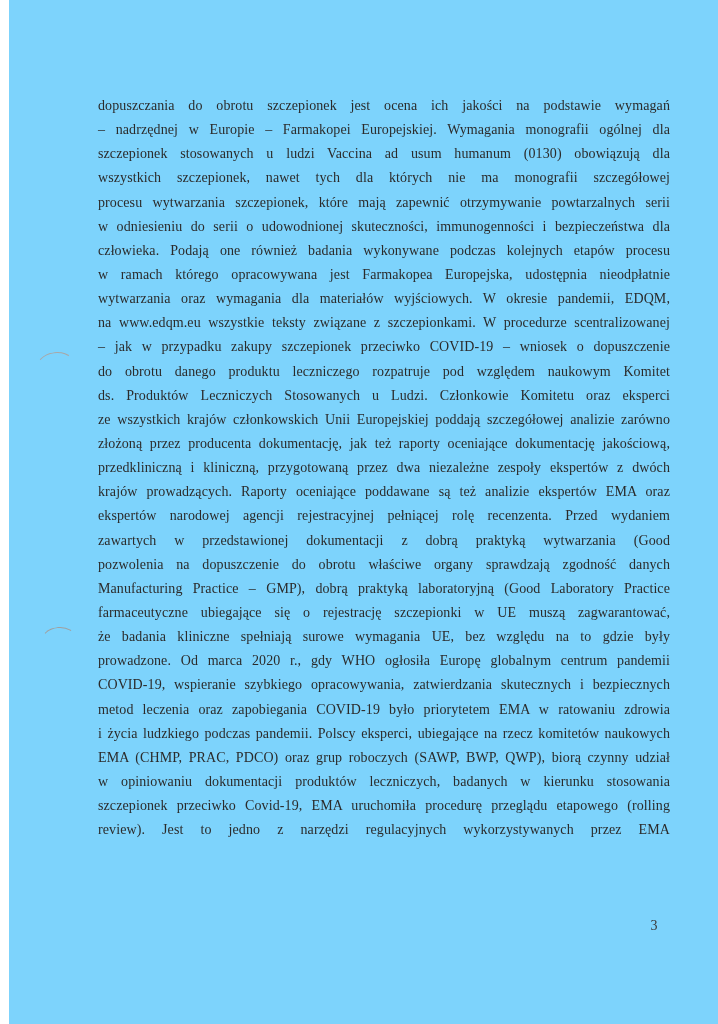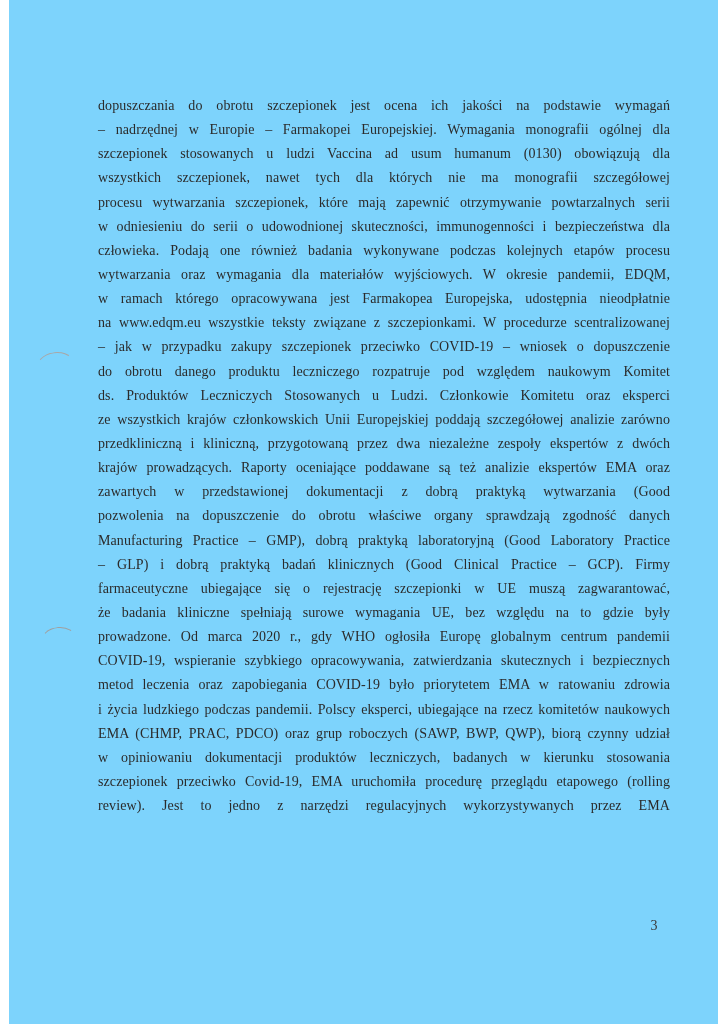--- a/index.html
+++ b/index.html
@@ -73,33 +73,34 @@
   <div class="scan-arc scan-arc-2"></div>
 
   <div class="text-block">
       <div class="line">dopuszczania do obrotu szczepionek jest ocena ich jakości na podstawie wymagań</div>
       <div class="line">– nadrzędnej w Europie – Farmakopei Europejskiej. Wymagania monografii ogólnej dla</div>
       <div class="line">szczepionek stosowanych u ludzi Vaccina ad usum humanum (0130) obowiązują dla</div>
       <div class="line">wszystkich szczepionek, nawet tych dla których nie ma monografii szczegółowej</div>
       <div class="line">procesu wytwarzania szczepionek, które mają zapewnić otrzymywanie powtarzalnych serii</div>
       <div class="line">w odniesieniu do serii o udowodnionej skuteczności, immunogenności i bezpieczeństwa dla</div>
       <div class="line">człowieka. Podają one również badania wykonywane podczas kolejnych etapów procesu</div>
+      <div class="line">w ramach którego opracowywana jest Farmakopea Europejska, udostępnia nieodpłatnie</div>
       <div class="line">wytwarzania oraz wymagania dla materiałów wyjściowych. W okresie pandemii, EDQM,</div>
-      <div class="line">w ramach którego opracowywana jest Farmakopea Europejska, udostępnia nieodpłatnie</div>
       <div class="line">na www.edqm.eu wszystkie teksty związane z szczepionkami. W procedurze scentralizowanej</div>
       <div class="line">– jak w przypadku zakupy szczepionek przeciwko COVID-19 – wniosek o dopuszczenie</div>
       <div class="line">do obrotu danego produktu leczniczego rozpatruje pod względem naukowym Komitet</div>
       <div class="line">ds. Produktów Leczniczych Stosowanych u Ludzi. Członkowie Komitetu oraz eksperci</div>
       <div class="line">ze wszystkich krajów członkowskich Unii Europejskiej poddają szczegółowej analizie zarówno</div>
+      <div class="line">złożoną przez producenta dokumentację, jak też raporty oceniające dokumentację jakościową,</div>
       <div class="line">przedkliniczną i kliniczną, przygotowaną przez dwa niezależne zespoły ekspertów z dwóch</div>
       <div class="line">krajów prowadzących. Raporty oceniające poddawane są też analizie ekspertów EMA oraz</div>
+      <div class="line">ekspertów narodowej agencji rejestracyjnej pełniącej rolę recenzenta. Przed wydaniem</div>
       <div class="line">zawartych w przedstawionej dokumentacji z dobrą praktyką wytwarzania (Good</div>
       <div class="line">pozwolenia na dopuszczenie do obrotu właściwe organy sprawdzają zgodność danych</div>
       <div class="line">Manufacturing Practice – GMP), dobrą praktyką laboratoryjną (Good Laboratory Practice</div>
-      <div class="line">– GLP) i dobrą praktyką badań klinicznych (Good Clinical Practice – GCP). Firmy</div>
       <div class="line">farmaceutyczne ubiegające się o rejestrację szczepionki w UE muszą zagwarantować,</div>
       <div class="line">że badania kliniczne spełniają surowe wymagania UE, bez względu na to gdzie były</div>
       <div class="line">prowadzone. Od marca 2020 r., gdy WHO ogłosiła Europę globalnym centrum pandemii</div>
       <div class="line">COVID-19, wspieranie szybkiego opracowywania, zatwierdzania skutecznych i bezpiecznych</div>
       <div class="line">metod leczenia oraz zapobiegania COVID-19 było priorytetem EMA w ratowaniu zdrowia</div>
       <div class="line">i życia ludzkiego podczas pandemii. Polscy eksperci, ubiegające na rzecz komitetów naukowych</div>
       <div class="line">EMA (CHMP, PRAC, PDCO) oraz grup roboczych (SAWP, BWP, QWP), biorą czynny udział</div>
       <div class="line">w opiniowaniu dokumentacji produktów leczniczych, badanych w kierunku stosowania</div>
       <div class="line">szczepionek przeciwko Covid-19, EMA uruchomiła procedurę przeglądu etapowego (rolling</div>
       <div class="line">review). Jest to jedno z narzędzi regulacyjnych wykorzystywanych przez EMA</div>

